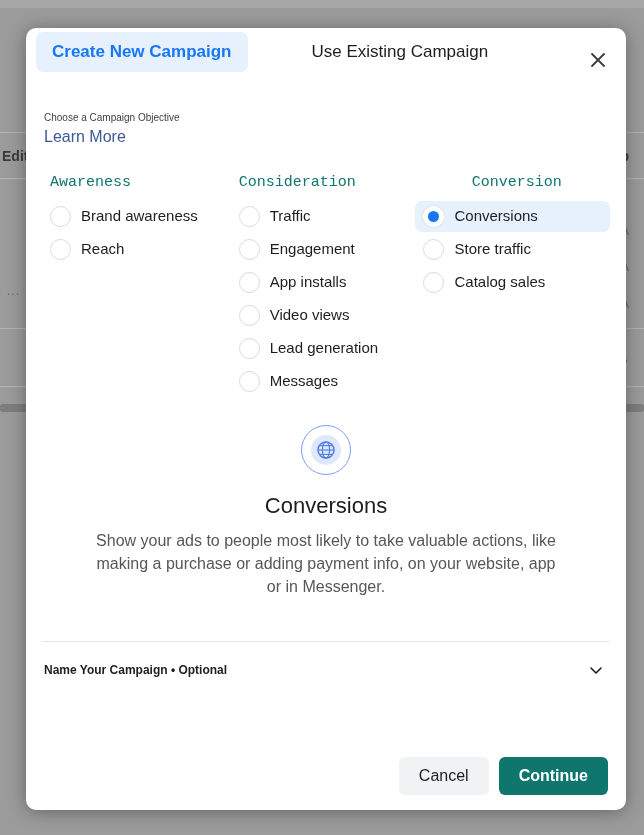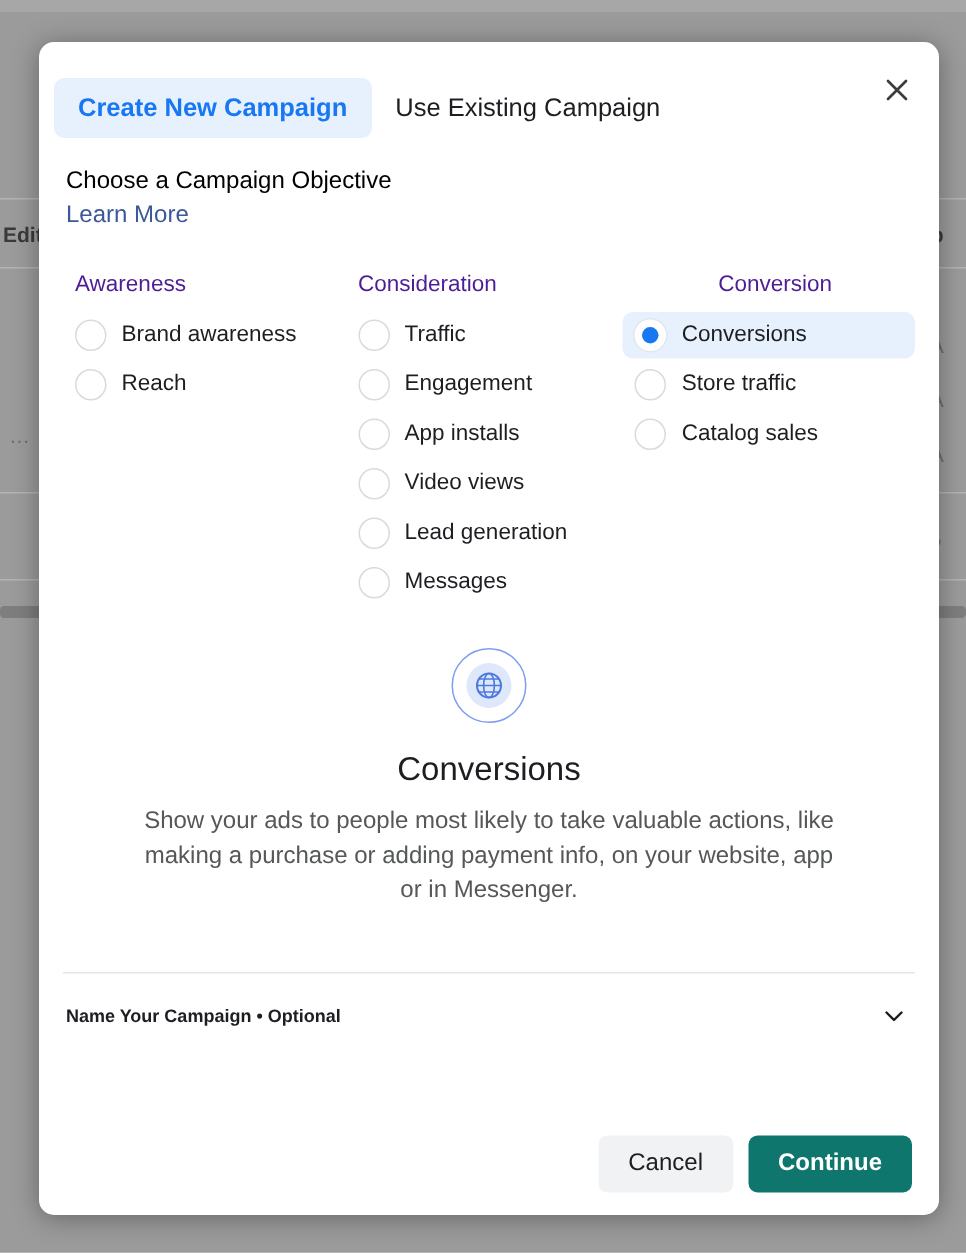--- a/index.html
+++ b/index.html
@@ -58,23 +58,24 @@
   }
 
   
   .modal-header {
     position: relative;
     height: 62px;
   }
   .tabs {
     position: absolute;
     left: 10px;
-    top: 24px;
-    display: flex;
-    align-items: center;
+    top: 4px;
+    display: flex;
+    align-items: center;
+    gap: 48px;
   }
   .tab {
     font-size: 17px;
     padding: 10px 16px;
     border-radius: 7px;
     cursor: pointer;
     white-space: nowrap;
   }
   .tab.active {
     color: #1877f2;
@@ -97,22 +98,22 @@
     cursor: pointer;
     border-radius: 50%;
   }
   .close-btn svg { display: block; }
 
   
   .modal-body {
     padding: 0 16px;
   }
   .section-title {
-    font-size: 16px;
-    color: #000000;
+    font-size: 10px;
+    color: #404040;
     margin: 22px 0 0 2px;
   }
   .learn-more {
     display: inline-block;
     font-size: 16px;
     color: #3b5998;
     margin: 5px 0 0 2px;
     cursor: pointer;
     text-decoration: none;
   }
@@ -121,23 +122,24 @@
     display: flex;
     margin-top: 28px;
   }
   .obj-col { }
   .obj-col.col-0 { width: 194px; }
   .obj-col.col-1 { width: 190px; }
   .obj-col.col-2 { width: 200px; text-align: center; }
 
   .col-head {
     font-size: 15px;
-    color: #4c1d95;
+    color: #0f766e;
     margin-left: 8px;
     margin-bottom: 10px;
+    font-family: Liberation Mono, monospace;
   }
   .opt {
     display: flex;
     align-items: center;
     gap: 10px;
     padding: 5px 8px;
     border-radius: 7px;
     cursor: pointer;
     margin-bottom: 2px;
   }

